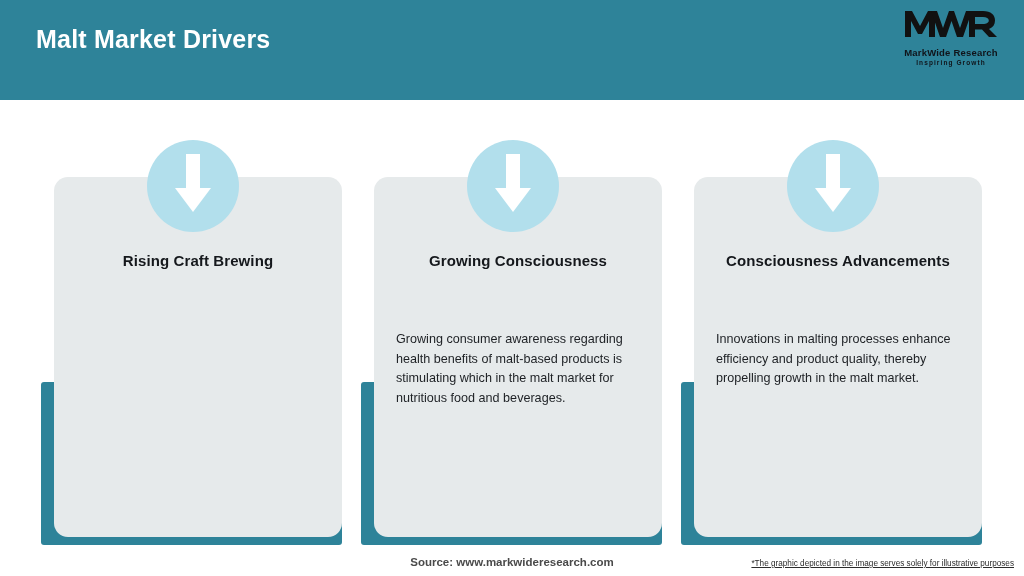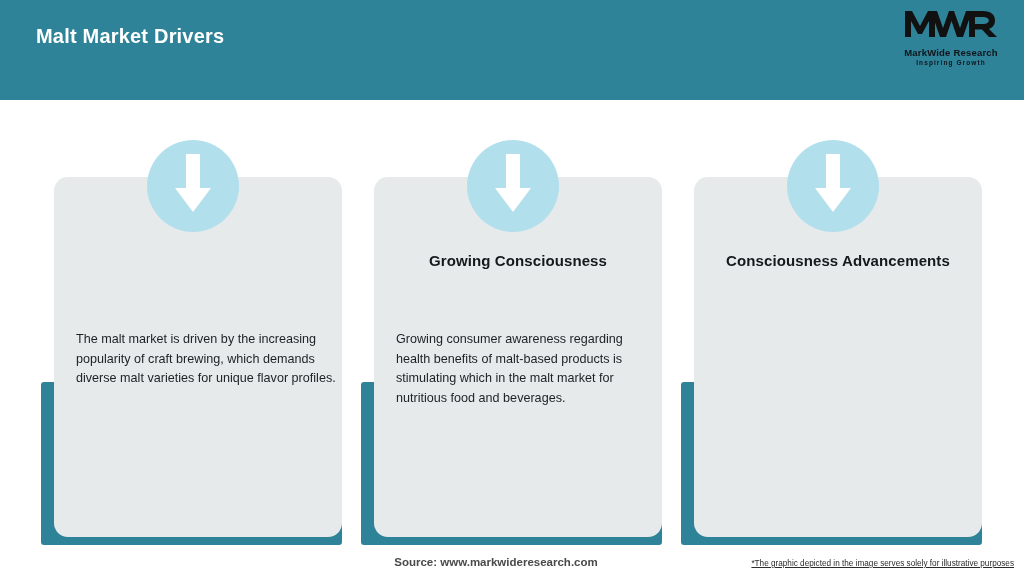--- a/index.html
+++ b/index.html
@@ -21,21 +21,21 @@
     left: 0;
     top: 0;
     width: 1024px;
     height: 100px;
     background: #2e8399;
   }
   #header-title {
     position: absolute;
     left: 36px;
     top: 25px;
-    font-size: 20px;
+    font-size: 25px;
     font-weight: bold;
     color: #ffffff;
     letter-spacing: 0.2px;
     white-space: nowrap;
   }
 
   
   #brand-logo {
     position: absolute;
     right: 14px;
@@ -138,20 +138,21 @@
   
   #footer-source {
     position: absolute;
     left: 0;
     top: 556px;
     width: 992px;
     text-align: center;
     font-size: 11.5px;
     font-weight: bold;
     color: #4a4a4a;
+    padding-left: 16px;
   }
   #footer-disclaimer {
     position: absolute;
     right: 10px;
     top: 559px;
     font-size: 8.2px;
     color: #2b2b2b;
     white-space: nowrap;
     text-decoration: underline;
   }
@@ -172,21 +173,21 @@
       <path d="M66 29 L66 3 L80 3 C88 3 92 7 92 12.5 C92 16.5 90 19.5 86 21 L94 29 L86 29 L79 21.5 L72 21.5 L72 29 Z M72 9 L72 16 L80 16 C83.5 16 85.8 14.7 85.8 12.5 C85.8 10.3 83.5 9 80 9 Z" fill="#111111"></path>
     </svg>
     <span class="logo-name">MarkWide Research</span>
     <span class="logo-tagline">Inspiring Growth</span>
   </div>
 </div>
 
 <div class="card-group g0">
   <div class="card-backing"></div>
   <div class="card-body">
-    <div class="card-text">The malt market is driven by the increasing popularity of craft brewing, which demands diverse malt varieties for unique flavor profiles.</div>
+    <div class="card-title">Rising Craft Brewing</div>
   </div>
   <div class="icon-circle">
     <svg width="38" height="62" viewBox="0 0 38 62">
       <path d="M12 0 L26 0 L26 34 L37 34 L19 58 L1 34 L12 34 Z" fill="#ffffff"></path>
     </svg>
   </div>
 </div>
 
 <div class="card-group g1">
   <div class="card-backing"></div>
@@ -198,20 +199,21 @@
     <svg width="38" height="62" viewBox="0 0 38 62">
       <path d="M12 0 L26 0 L26 34 L37 34 L19 58 L1 34 L12 34 Z" fill="#ffffff"></path>
     </svg>
   </div>
 </div>
 
 <div class="card-group g2">
   <div class="card-backing"></div>
   <div class="card-body">
     <div class="card-title">Consciousness Advancements</div>
+    <div class="card-text">Innovations in malting processes enhance efficiency and product quality, thereby propelling growth in the malt market.</div>
   </div>
   <div class="icon-circle">
     <svg width="38" height="62" viewBox="0 0 38 62">
       <path d="M12 0 L26 0 L26 34 L37 34 L19 58 L1 34 L12 34 Z" fill="#ffffff"></path>
     </svg>
   </div>
 </div>
 
 <div id="footer-source">Source: www.markwideresearch.com</div>
 <div id="footer-disclaimer">*The graphic depicted in the image serves solely for illustrative purposes</div>

